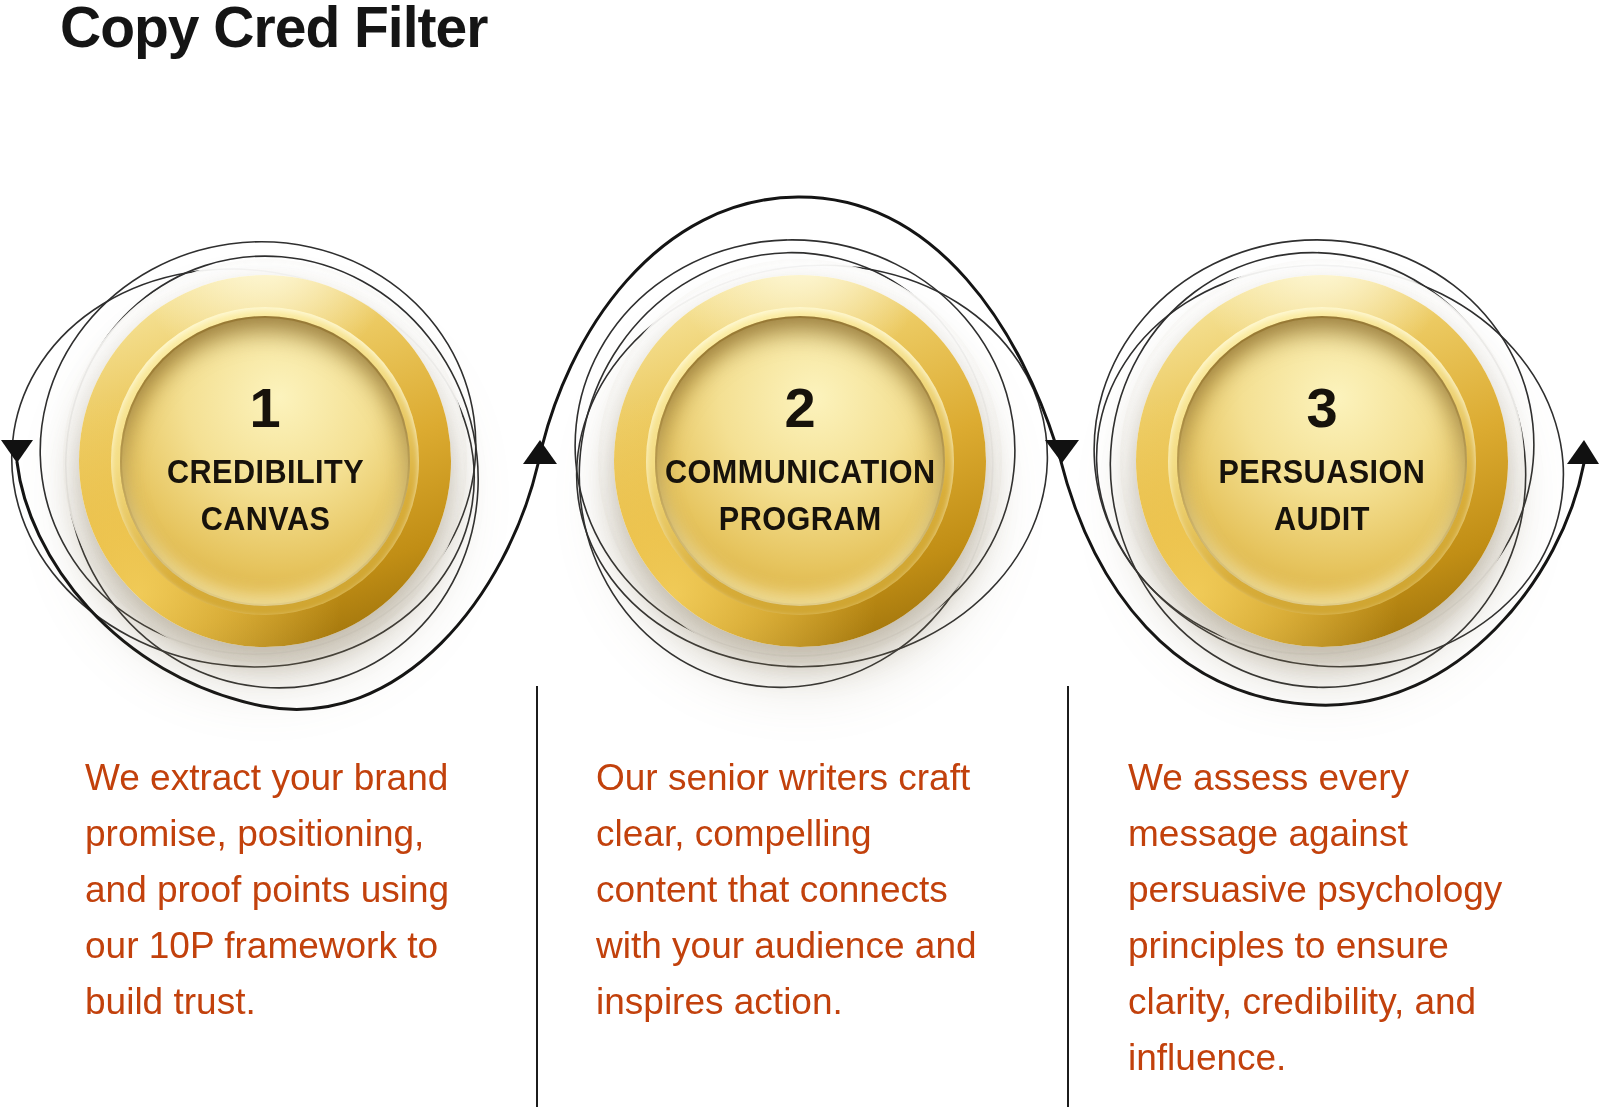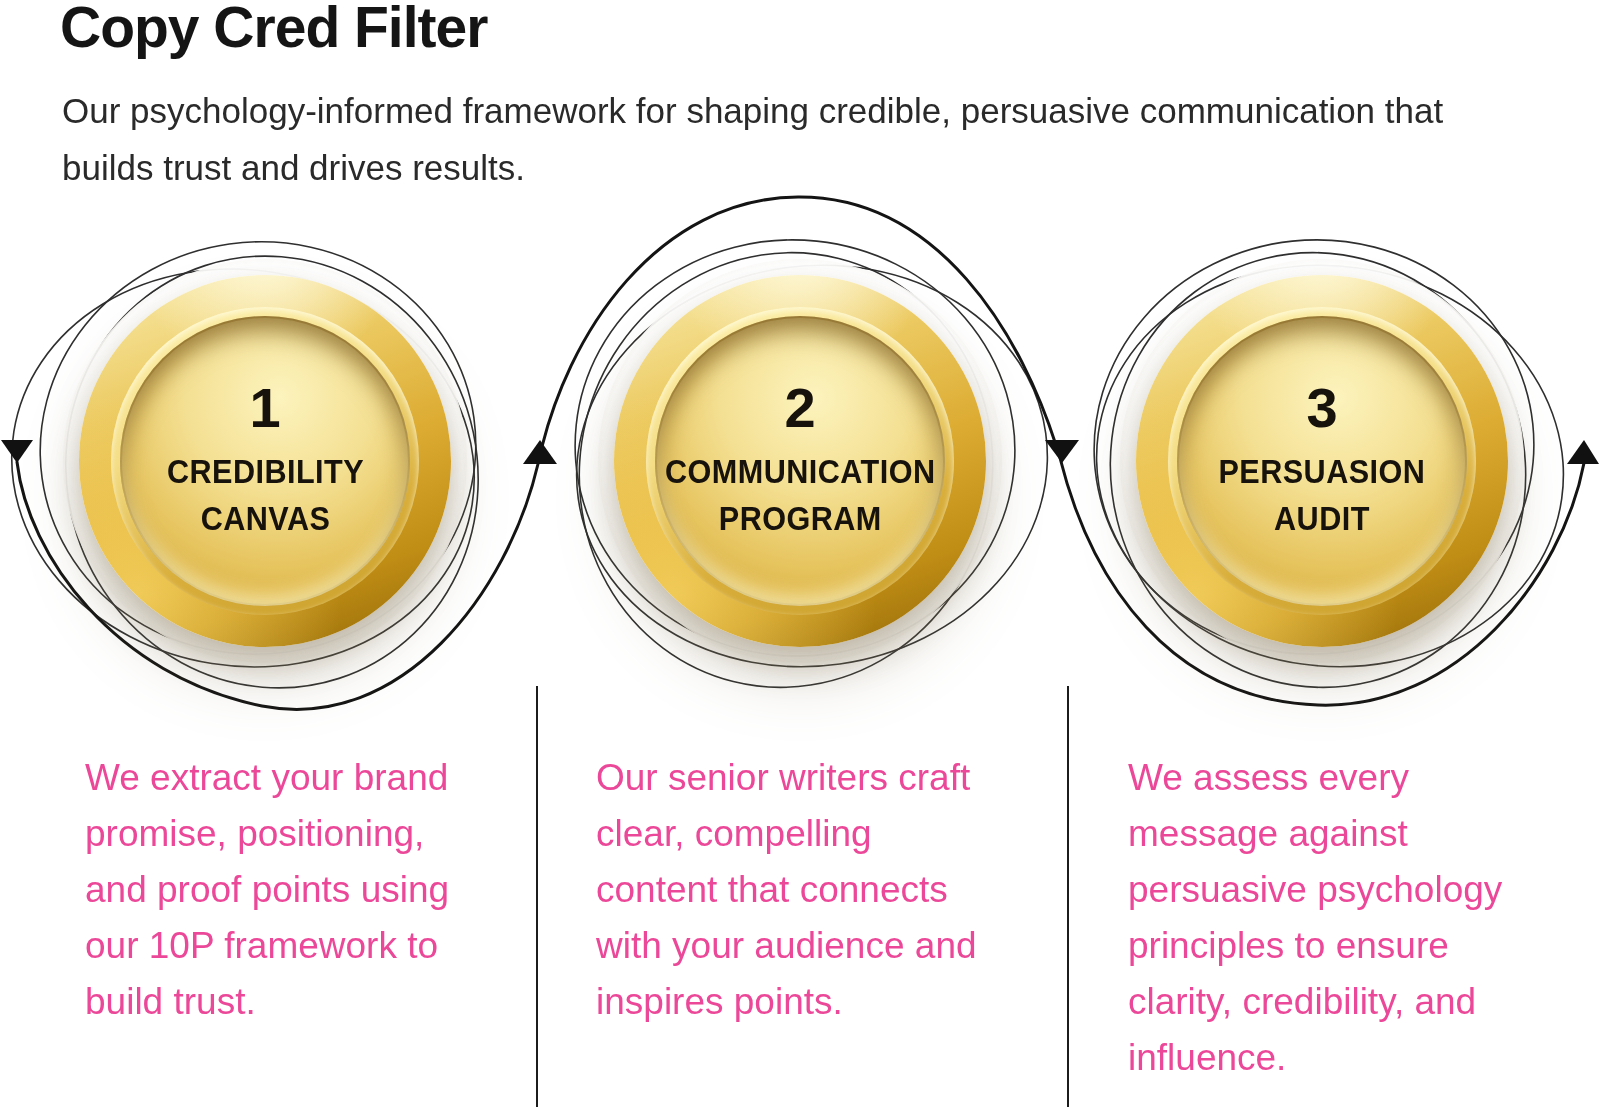--- a/index.html
+++ b/index.html
@@ -46,34 +46,32 @@
   .coin-number{font-size:56px;font-weight:700;color:#17120b;line-height:1;margin-bottom:12px;}
   .coin-label{
     font-size:34px;font-weight:700;line-height:47px;letter-spacing:.5px;color:#17120b;
     white-space:pre-line;transform:scaleX(.9);transform-origin:center;
   }
   .divider{position:absolute;top:686px;width:2px;height:421px;background:#1c1c1c;z-index:2;}
   .divider.d1{left:536px;}
   .divider.d2{left:1067px;}
   .desc{
     position:absolute;top:750px;margin:0;z-index:2;
-    font-size:37px;font-weight:400;line-height:56px;color:#ec4899;white-space:pre-line;
+    font-size:37px;font-weight:400;line-height:56px;color:#c2410c;white-space:pre-line;
   }
   .desc.c1{left:85px;width:450px;}
   .desc.c2{left:596px;width:460px;}
   .desc.c3{left:1128px;width:465px;}
 </style>
 </head>
 <body>
 
 <div class="stage">
 
   <h1 class="title">Copy Cred Filter</h1>
-  <p class="subtitle">Our psychology-informed framework for shaping credible, persuasive communication that
-builds trust and drives results.</p>
 
   <svg class="flow-layer" width="1600" height="1107" viewBox="0 0 1600 1107">
     <g fill="none" stroke="#1d1d1d" stroke-width="1.6" opacity="0.92">
 
       <ellipse cx="258" cy="448" rx="218" ry="206" transform="rotate(-8 258 448)"></ellipse>
       <ellipse cx="243" cy="468" rx="232" ry="198" transform="rotate(9 243 468)"></ellipse>
       <ellipse cx="272" cy="472" rx="205" ry="217" transform="rotate(-18 272 472)"></ellipse>
 
       <ellipse cx="795" cy="448" rx="220" ry="208" transform="rotate(6 795 448)"></ellipse>
       <ellipse cx="812" cy="466" rx="236" ry="200" transform="rotate(-8 812 466)"></ellipse>
@@ -140,21 +138,21 @@
 
   <p class="desc c1">We extract your brand
 promise, positioning,
 and proof points using
 our 10P framework to
 build trust.</p>
   <p class="desc c2">Our senior writers craft
 clear, compelling
 content that connects
 with your audience and
-inspires points.</p>
+inspires action.</p>
   <p class="desc c3">We assess every
 message against
 persuasive psychology
 principles to ensure
 clarity, credibility, and
 influence.</p>
 
 </div>
 
 </body></html>

